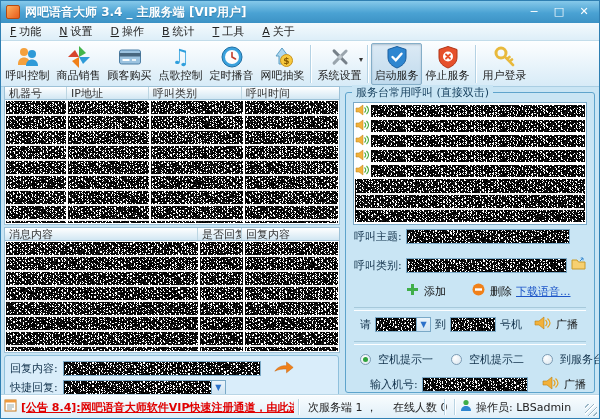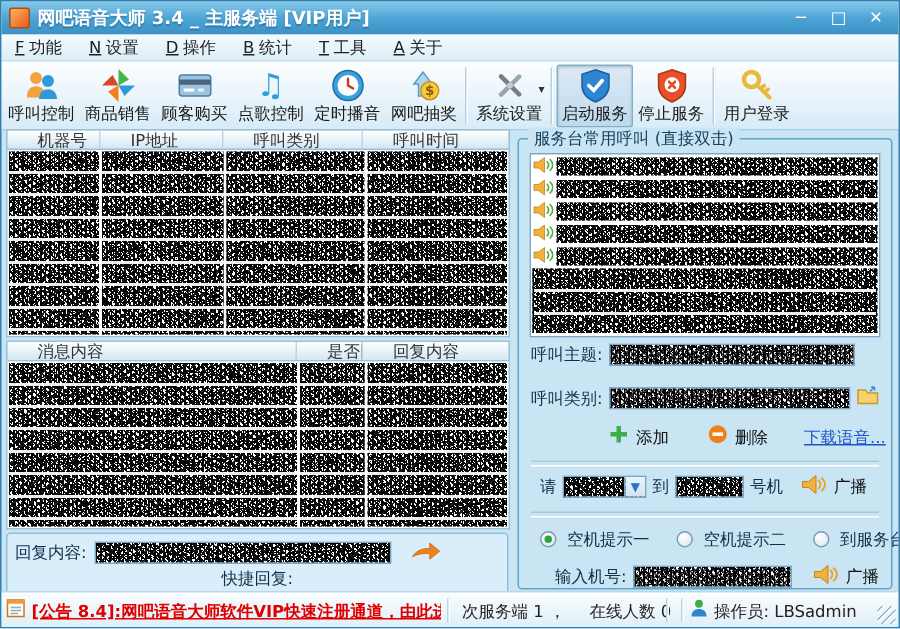--- a/index.html
+++ b/index.html
@@ -34,21 +34,21 @@
   .tsep{width:1px;height:38px;background:#b4d2e4;border-right:1px solid #fff;margin:0 2px;flex:0 0 1px;}
   .caret{position:absolute;right:1px;top:11px;font-size:8px;color:#333;}
   .music{font-size:21px;color:#2f9fdd;line-height:22px;}
 
   
   .main{position:absolute;top:85px;left:0;right:0;bottom:23px;}
   .leftcol{position:absolute;left:3px;top:0;width:336px;bottom:0;}
 
   .thead{display:flex;height:14px;background:linear-gradient(#ffffff,#d2e7f3);
     border:1px solid #9dc2d8;box-sizing:border-box;font-size:11px;color:#333;}
-  .thead span{display:block;line-height:13px;padding-left:20px;border-right:1px solid #bdd6e2;
+  .thead span{display:block;line-height:13px;padding-left:4px;border-right:1px solid #bdd6e2;
     box-sizing:border-box;white-space:nowrap;overflow:hidden;}
   .c1{width:62px}.c2{width:82px}.c3{width:93px}.c4{flex:1;border-right:none!important;}
   .d1{width:193px}.d2{width:44px}.d3{flex:1;border-right:none!important;}
 
   .tbody{position:relative;border:1px solid #9dc2d8;border-top:none;background:#fff;
     box-sizing:border-box;display:flex;gap:2px;padding:1px;}
   .t1body{height:125px;}
   .t2body{height:112px;}
   .t2head{margin-top:2px;}
   .col1{width:60px}.col2{width:81px}.col3{width:92px}.colf{flex:1}
@@ -323,21 +323,21 @@
               </svg>
             </div>
           <div class="replybtn">
             <span>
               <svg width="20" height="14" viewBox="0 0 24 16">
                   <path d="M1 13 C5 7 11 6 15 6.5 V2 L23 8.5 L15 15 V10.5 C10 10 5 11 1 13 Z" fill="#f08019" stroke="#c76410" stroke-width=".6"></path>
                 </svg>
             </span>
           </div>
         </div>
-        <div class="rrow" style="margin-top:1px;flex-direction:column;">
+        <div class="rrow" style="margin-top:1px;">
           <span>快捷回复:</span>
           <div class="input combo mosaic" style="width:163px;">
               <svg class="noise" preserveAspectRatio="none">
                 <rect width="100%" height="100%" fill="#000" filter="url(#noiseF)"></rect>
               </svg>
             <span class="arrowbox">▼</span>
           </div>
         </div>
       </div>
     </div>
@@ -441,21 +441,21 @@
               </svg></span>
           <span>添加</span>
         </div>
         <div class="abtn" style="margin-left:22px;">
           <span><svg width="13" height="13" viewBox="0 0 13 13">
                 <circle cx="6.5" cy="6.5" r="6" fill="#f08019"></circle>
                 <rect x="3" y="5.3" width="7" height="2.4" fill="#fff"></rect>
               </svg></span>
           <span>删除</span>
         </div>
-        <span class="alink" style="margin-left:20px;">下载语音...</span>
+        <span class="alink" style="">下载语音...</span>
       </div>
 
       <div class="gdiv" style="top:214px;"></div>
 
       <div class="grow" style="top:223px;left:14px;">
         <span>请</span>
         <div class="input combo mosaic" style="width:56px;">
             <svg class="noise" preserveAspectRatio="none">
               <rect width="100%" height="100%" fill="#000" filter="url(#noiseF)"></rect>
             </svg>

